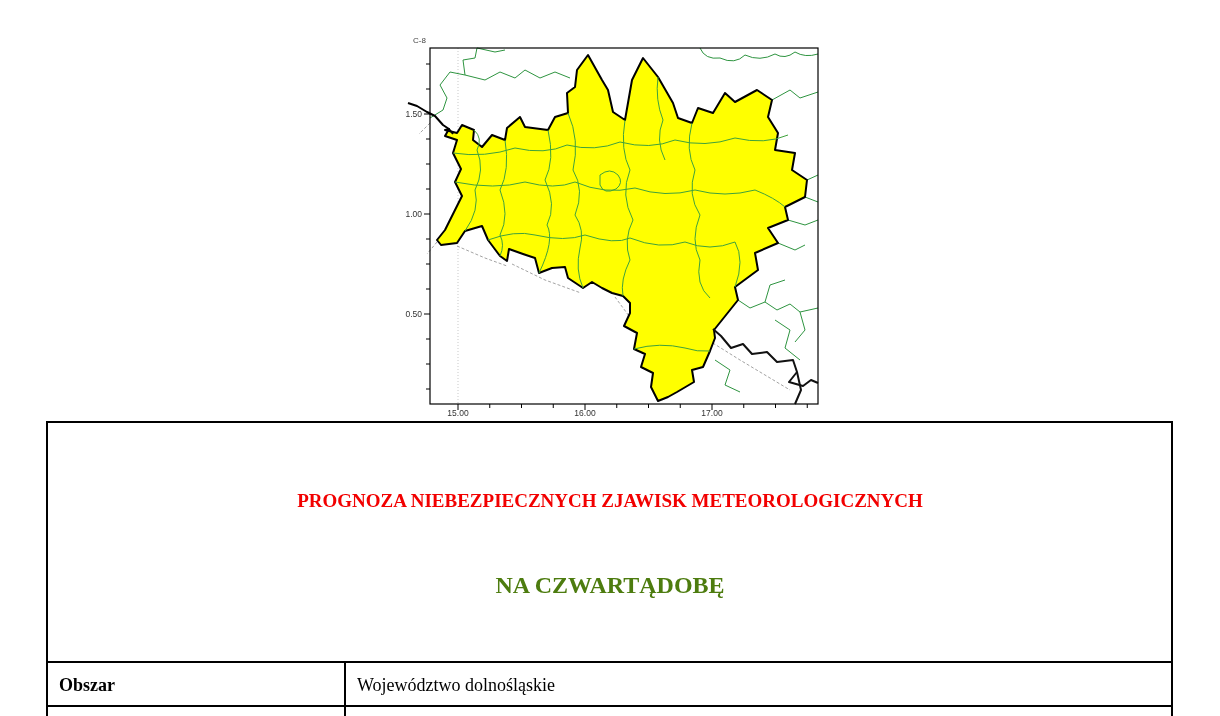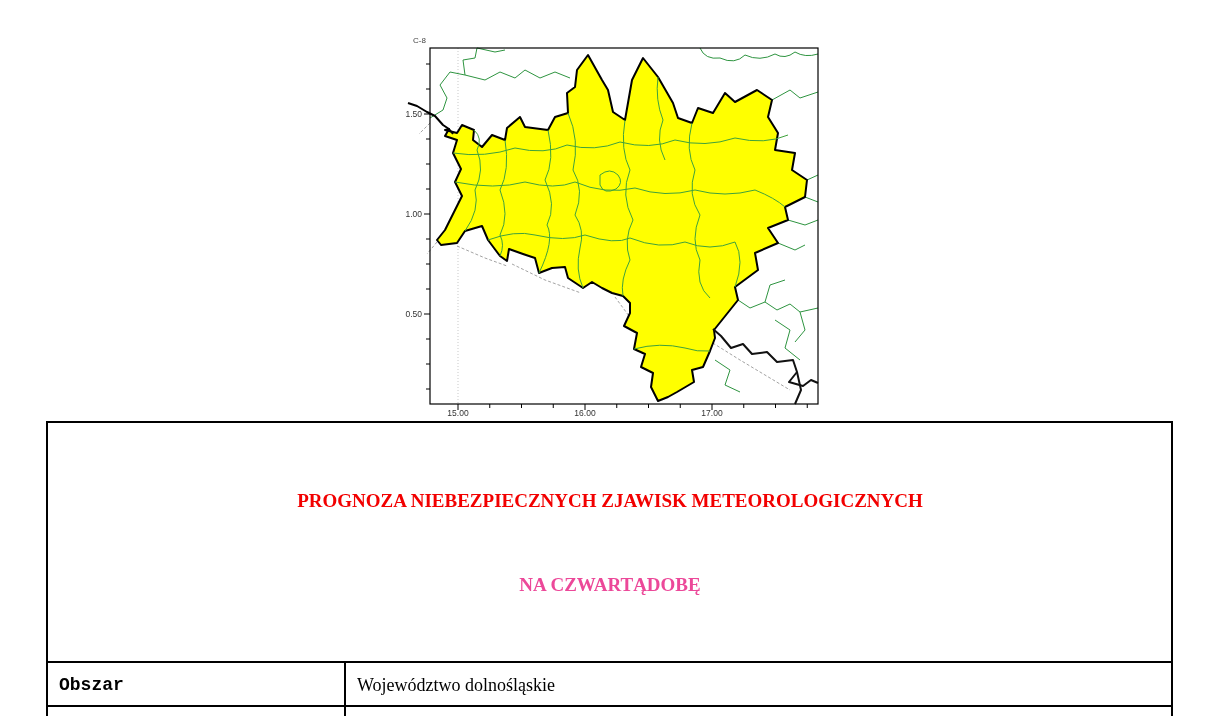--- a/index.html
+++ b/index.html
@@ -13,22 +13,22 @@
   #map-svg{position:absolute;left:405px;top:30px;}
   .tick-label{font-family:"Liberation Sans", sans-serif;font-size:8.5px;fill:#333;}
   
   #warn-table{position:absolute;left:46px;top:421px;width:1127px;
               border-collapse:collapse;table-layout:fixed;}
   #warn-table td{border:2px solid #000;vertical-align:top;
                  padding:8px 10px 6px 11px;font-size:18px;line-height:28px;
                  white-space:pre-wrap;}
   td.hdr{ text-align:center;padding-top:13px;padding-bottom:8px;line-height:31px;}
   .hdr-line1{font-weight:bold;font-size:19px;}
-  .hdr-line2{font-weight:bold;font-size:19px;color:#ec4899;}
-  .lbl{font-weight:bold;font-family:Liberation Mono, monospace;}
+  .hdr-line2{font-weight:bold;font-size:24px;color:#4d7c0f;}
+  .lbl{font-weight:bold;}
 </style>
 </head>
 <body>
 
 <div id="page">
 
   <div id="map-corner-label">C-8</div>
 
   <svg id="map-svg" width="420" height="392" viewBox="0 0 420 392" xmlns="http://www.w3.org/2000/svg">
 

